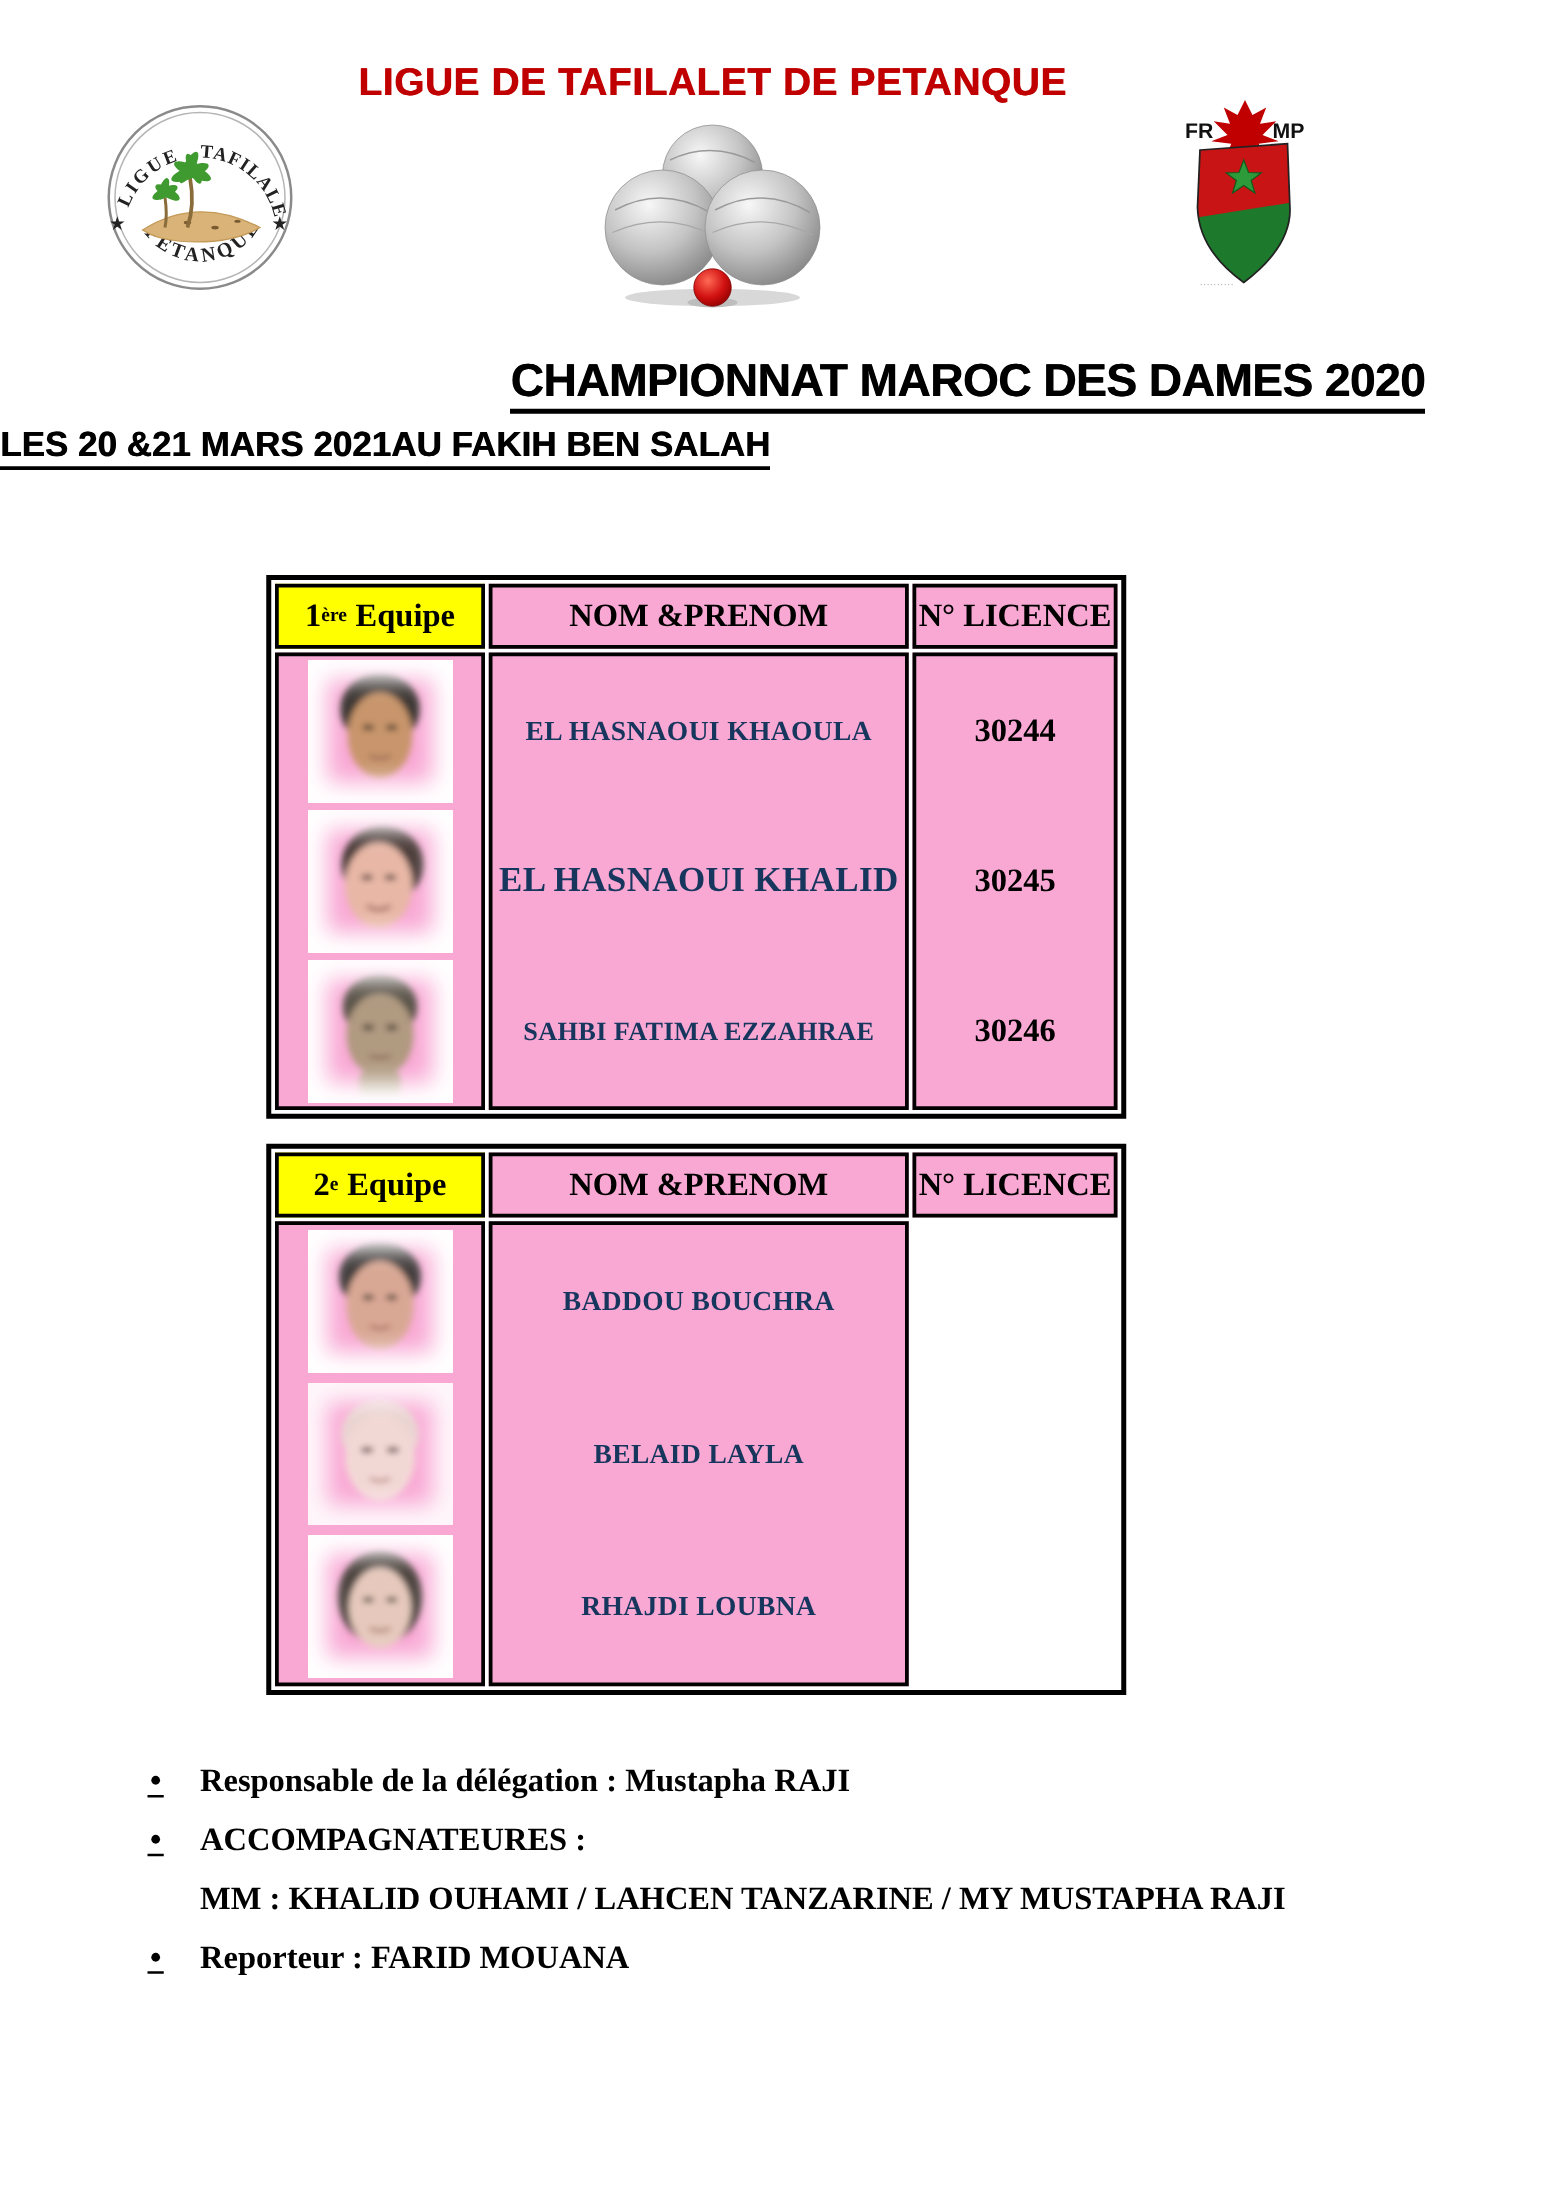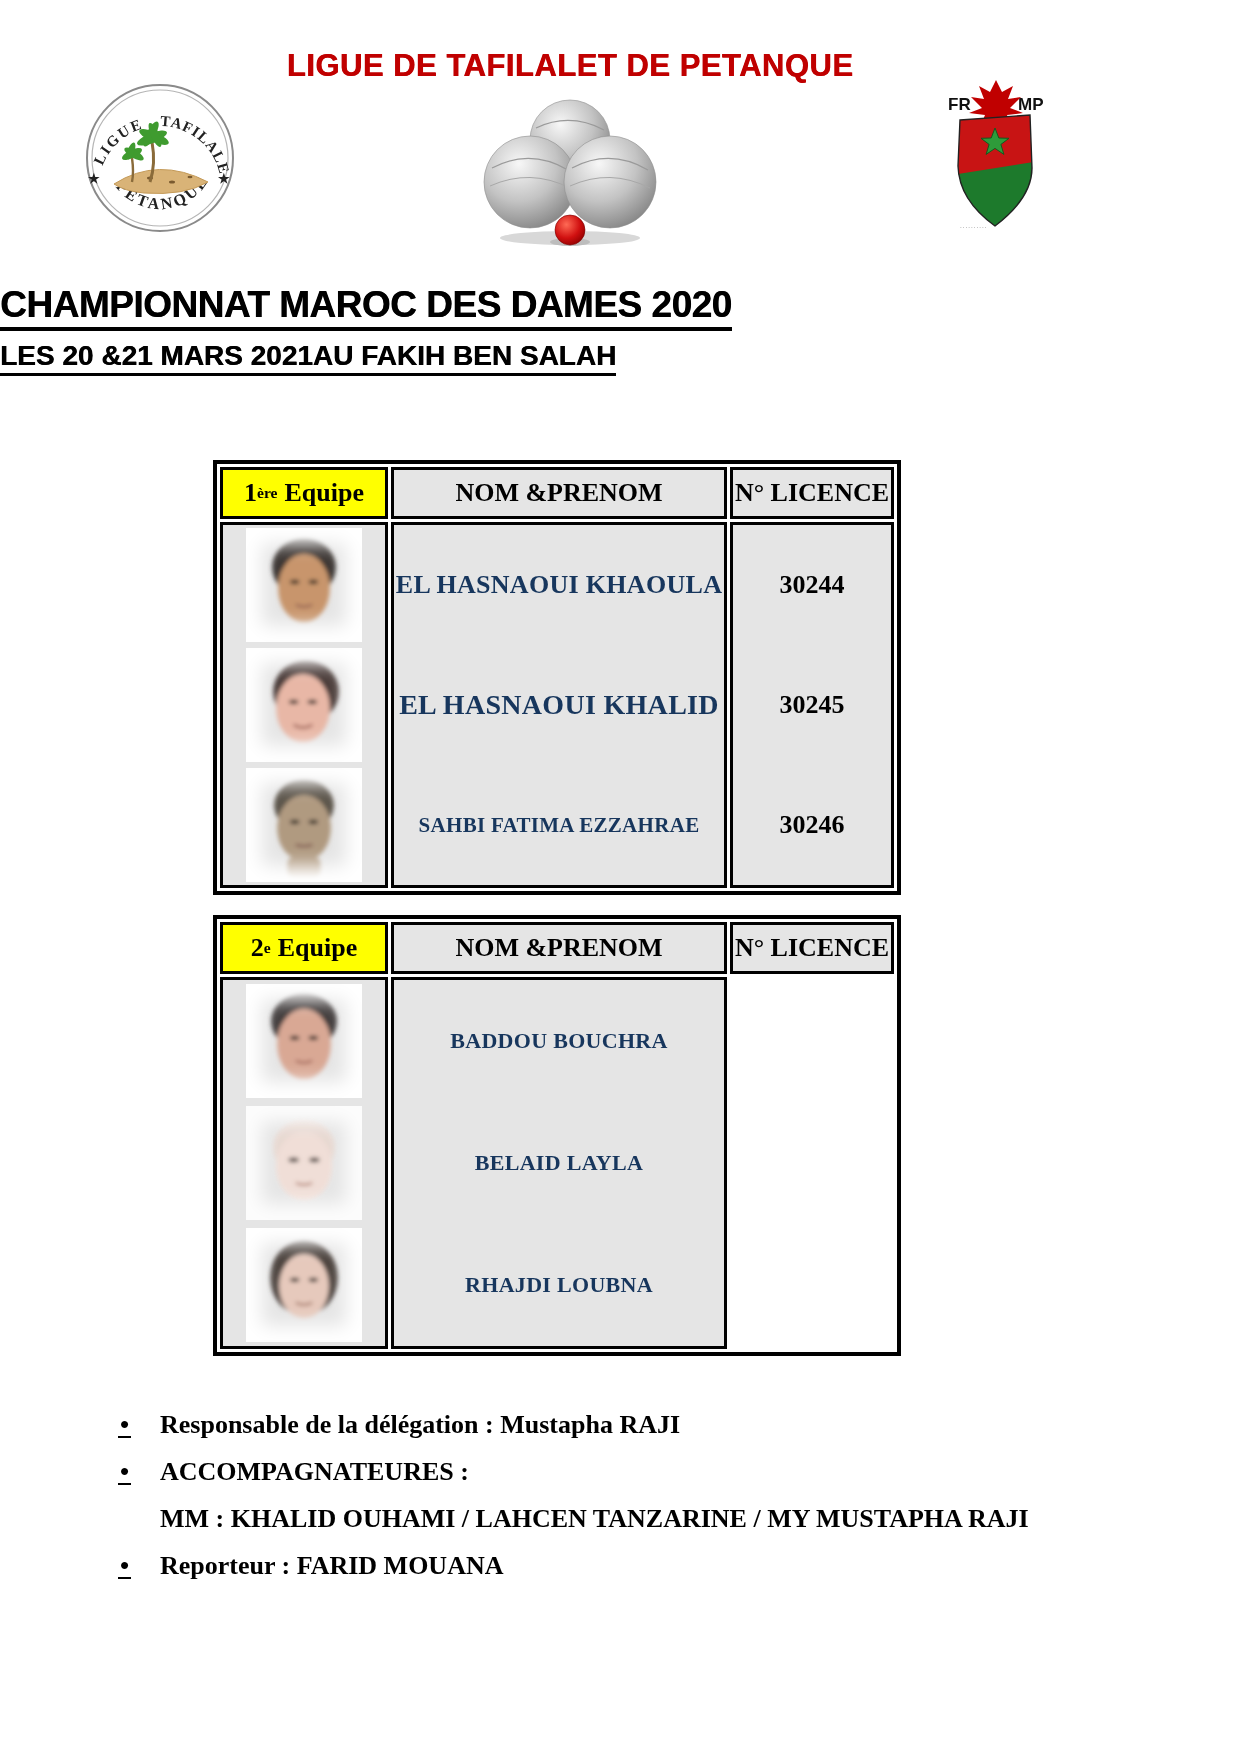--- a/index.html
+++ b/index.html
@@ -15,21 +15,21 @@
     font-family:"Liberation Sans", sans-serif;font-weight:bold;
     font-size:31px;letter-spacing:.5px;color:#c00000;
     text-shadow:.6px 0 0 #c00000;
   }
   .logo-left{left:80px;top:80px;width:160px;height:155px;}
   .balls{left:470px;top:90px;width:200px;height:148px;}
   .logo-right{left:940px;top:80px;width:112px;height:150px;}
 
   
   .main-title{
-    left:0;top:284px;width:1140px;text-align:left;
+    left:0;top:284px;width:1140px;text-align:right;
     font-family:"Liberation Sans", sans-serif;font-weight:bold;
     font-size:37px;letter-spacing:-.5px;color:#000;
   }
   .main-title .u, .sub-title .u{
     display:inline-block;border-bottom:4px solid #000;padding-bottom:1px;
     text-shadow:.5px 0 0 #000;
   }
   .sub-title{
     left:0;top:340px;width:1140px;text-align:left;
     font-family:"Liberation Sans", sans-serif;font-weight:bold;
@@ -38,33 +38,33 @@
   .sub-title .u{border-bottom:3px solid #000;}
 
   
   .team-table{
     left:213px;display:grid;
     grid-template-columns:168px 336px 164px;
     gap:3px;background:#fff;border:4px solid #000;padding:3px;
   }
   #table1{top:460px;grid-template-rows:52px 366px;}
   #table2{top:915px;grid-template-rows:52px 372px;}
-  .cell{border:3px solid #000;background:#e5e5e5;}
+  .cell{border:3px solid #000;background:#f9a8d4;}
   .hcell{
     display:flex;align-items:center;justify-content:center;
     font-weight:bold;font-size:26px;white-space:nowrap;
   }
   .team-cell{background:#ffff00;}
   .team-cell sup{font-size:60%;line-height:0;}
   .team-cell .word{margin-left:7px;}
   .stack{display:flex;flex-direction:column;}
   .slot{flex:1;display:flex;align-items:center;justify-content:center;}
 
   .name-slot{font-weight:bold;color:#17365d;letter-spacing:.3px;}
-  #table1 .n1{font-size:26px;}
+  #table1 .n1{font-size:22px;}
   #table1 .n2{font-size:28px;}
   #table1 .n3{font-size:21px;}
   #table2 .name-slot{font-size:22px;font-family:Liberation Serif, serif;}
   .lic-slot{font-weight:bold;font-size:26px;color:#000;}
 
   
   .photo{width:116px;height:114px;margin:auto;position:relative;}
   .photo svg{width:100%;height:100%;display:block;}
   .photo::after{content:"";position:absolute;inset:0;box-shadow:inset 0 0 18px 16px #fff;}
   .photo .skin{fill:var(--skin);}

